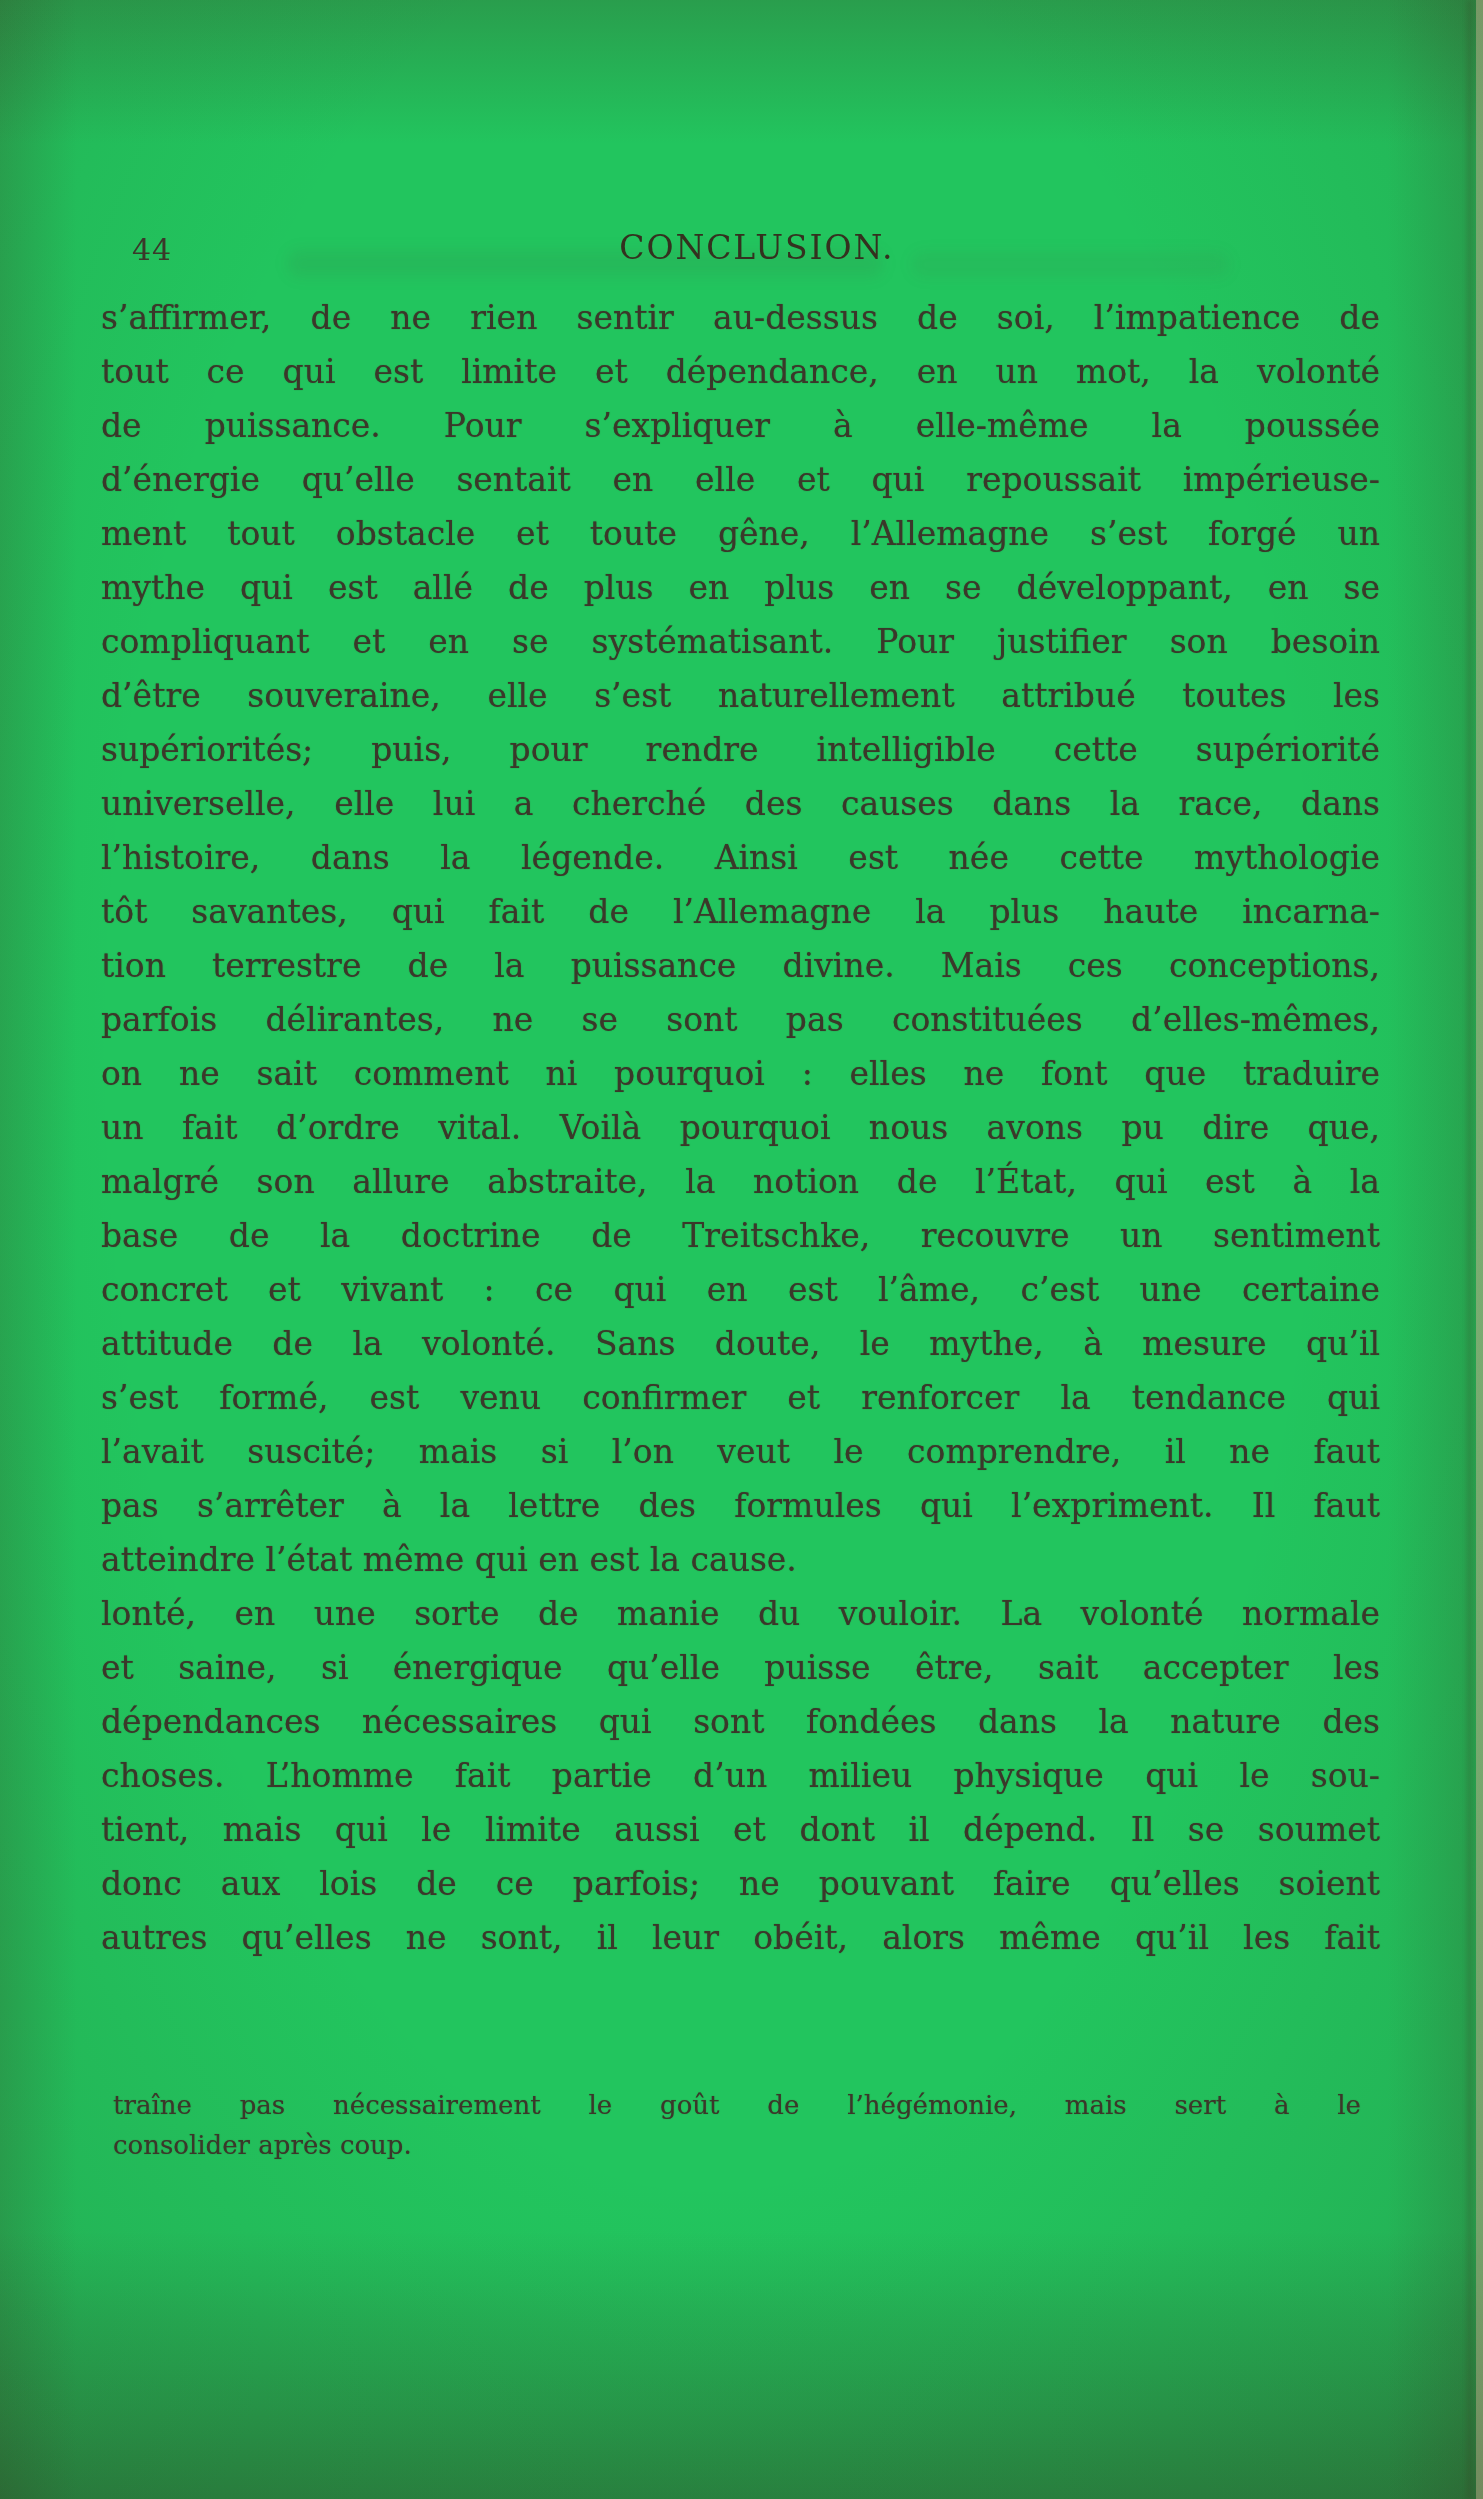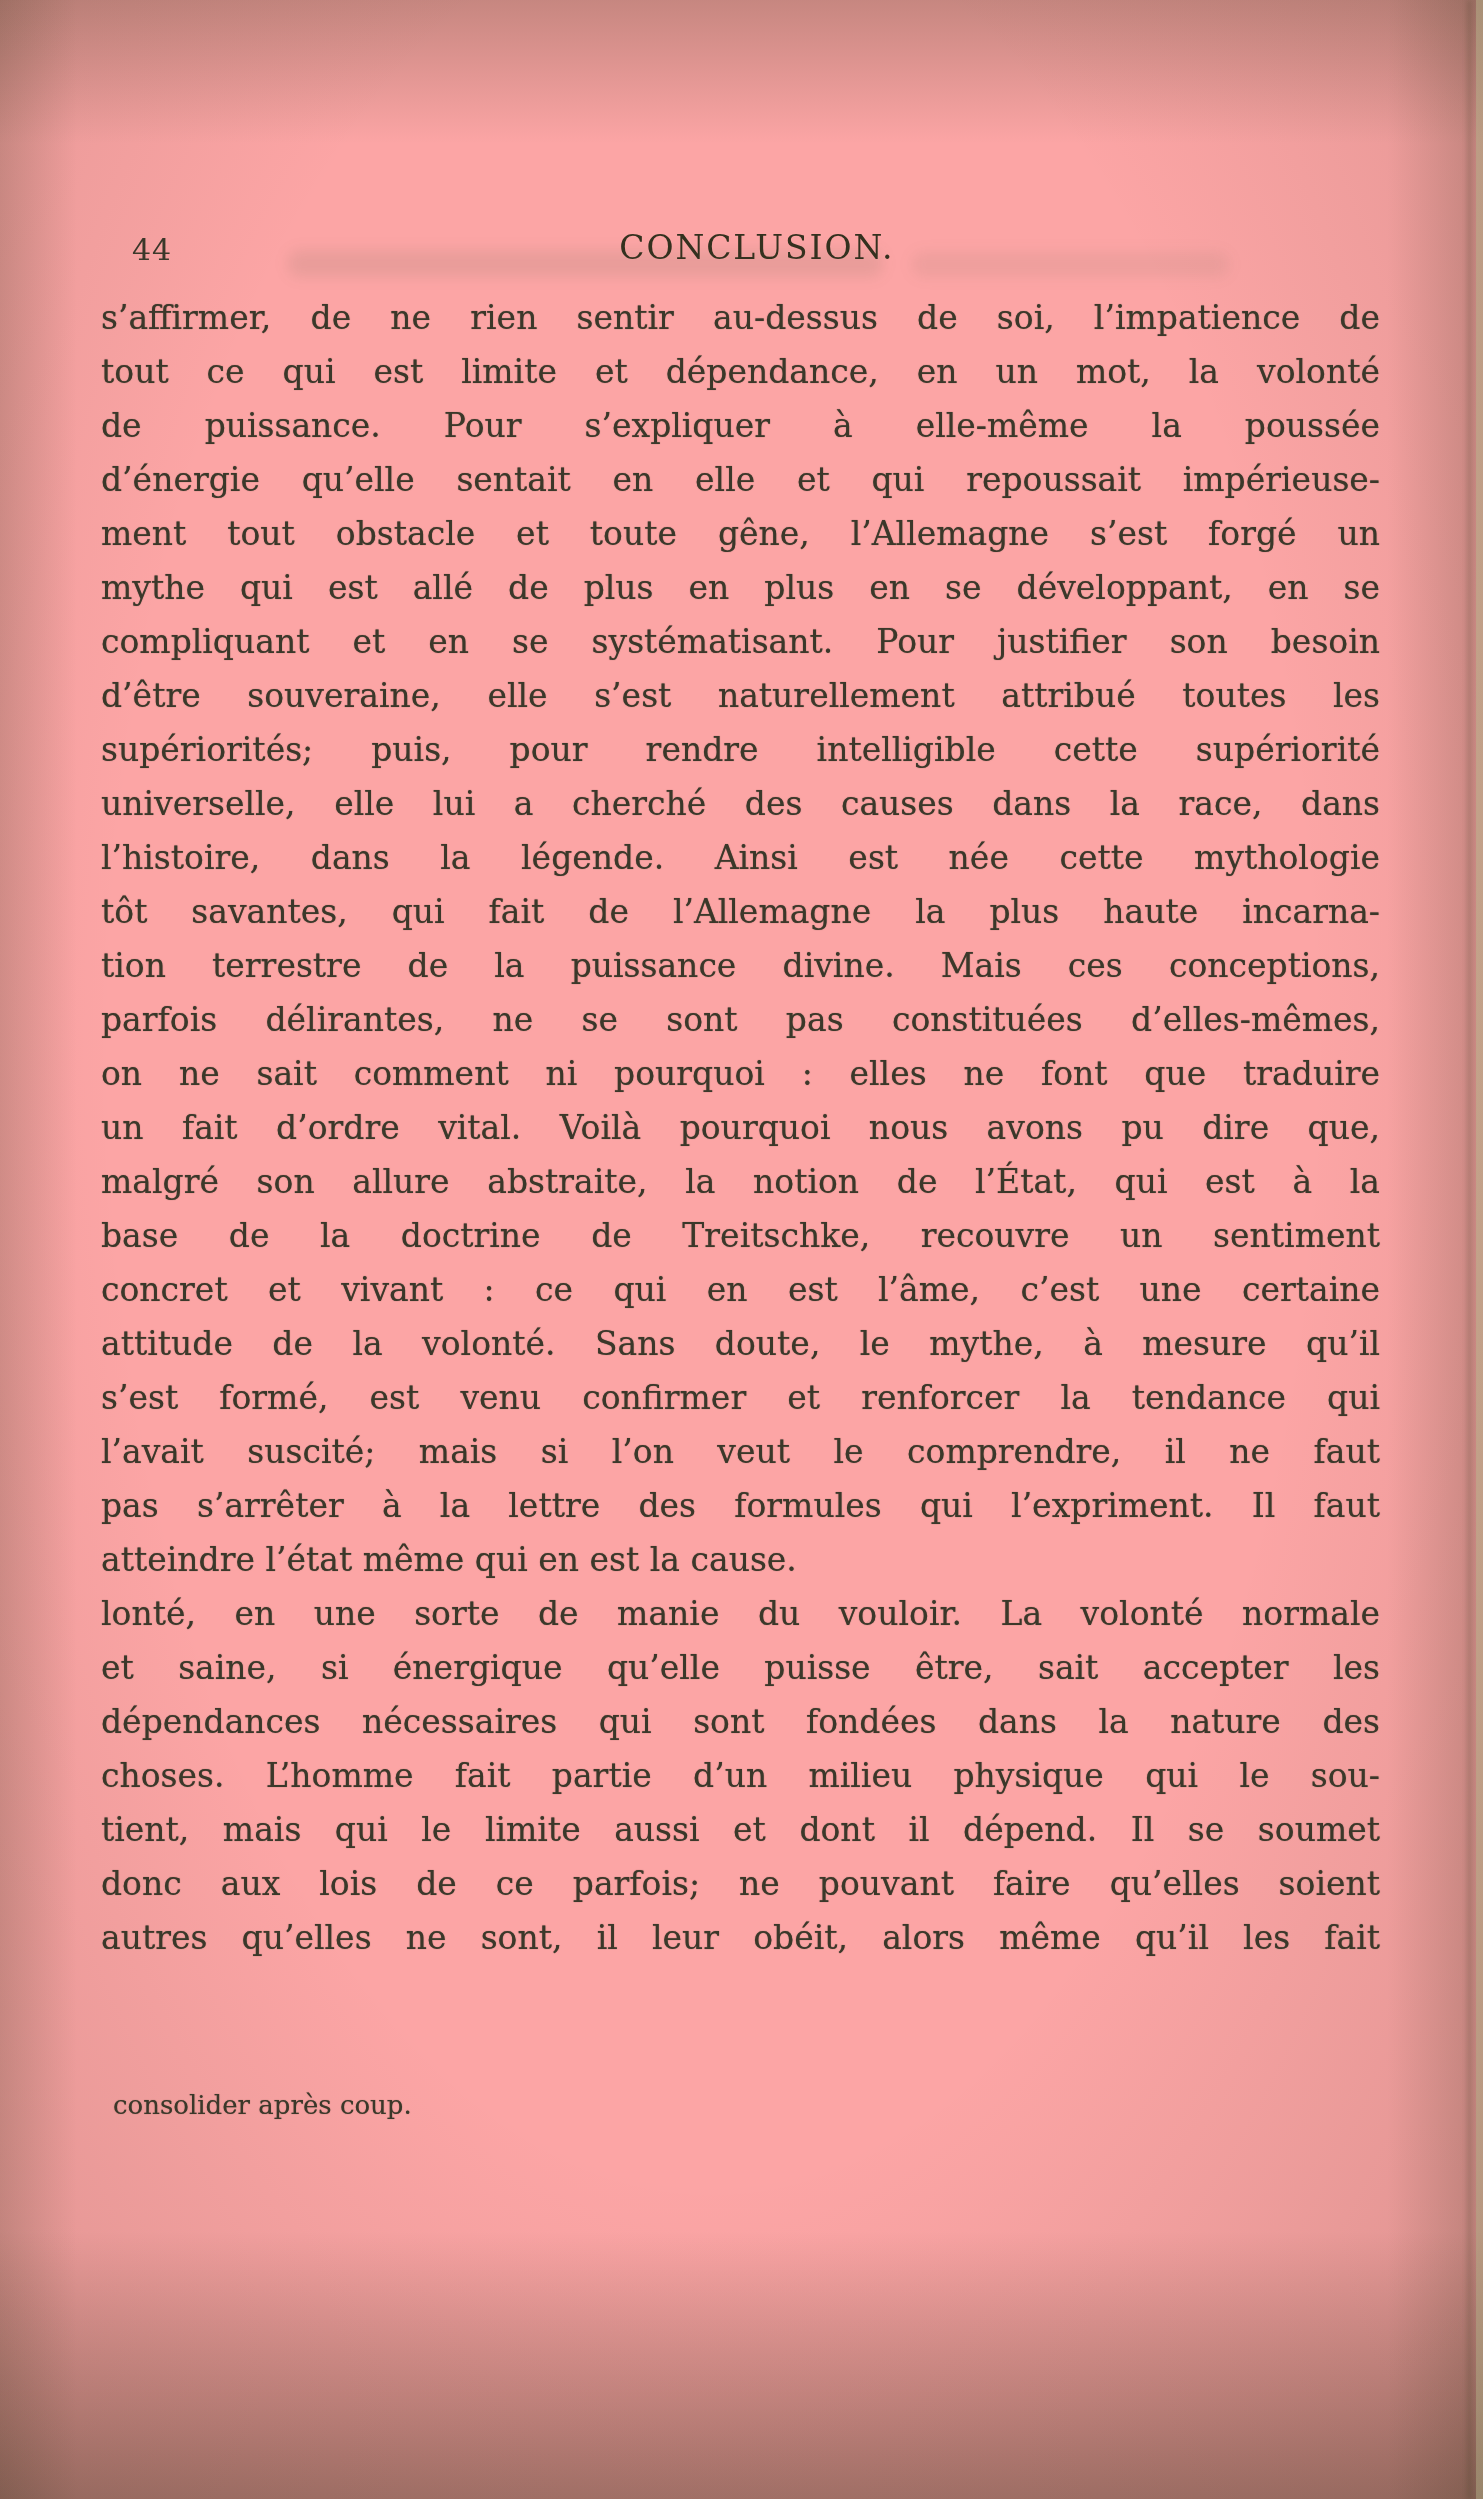--- a/index.html
+++ b/index.html
@@ -1,19 +1,19 @@
 <!DOCTYPE html>
 <html><head>
 <meta charset="utf-8">
 <style>
   html,body { margin:0; padding:0; background:#6f6a4e; }
   .page {
     position:relative;
     width:1483px; height:2500px;
-    background:#fca5a5;
+    background:#22c55e;
     overflow:hidden;
     font-family:"DejaVu Serif", serif;
     color:#3b382a;
   }
   
   .shade { position:absolute; pointer-events:none; }
   .shade-top    { top:0; left:0; right:0; height:144px;
                   background:linear-gradient(rgba(60,56,32,.28), rgba(60,56,32,0)); }
   .shade-left   { top:0; bottom:0; left:0; width:77px;
                   background:linear-gradient(to right, rgba(60,56,32,.20), rgba(60,56,32,0)); }
@@ -98,17 +98,18 @@
       <div class="line">lonté, en une sorte de manie du vouloir. La volonté normale</div>
       <div class="line">et saine, si énergique qu’elle puisse être, sait accepter les</div>
       <div class="line">dépendances nécessaires qui sont fondées dans la nature des</div>
       <div class="line">choses. L’homme fait partie d’un milieu physique qui le sou-</div>
       <div class="line">tient, mais qui le limite aussi et dont il dépend. Il se soumet</div>
       <div class="line">donc aux lois de ce parfois; ne pouvant faire qu’elles soient</div>
       <div class="line">autres qu’elles ne sont, il leur obéit, alors même qu’il les fait</div>
     </div>
 
   <div class="footnote">
+      <div class="line">traîne pas nécessairement le goût de l’hégémonie, mais sert à le</div>
       <div class="line no-justify">consolider après coup.</div>
     </div>
 
 </div>
 
 
 </body></html>

